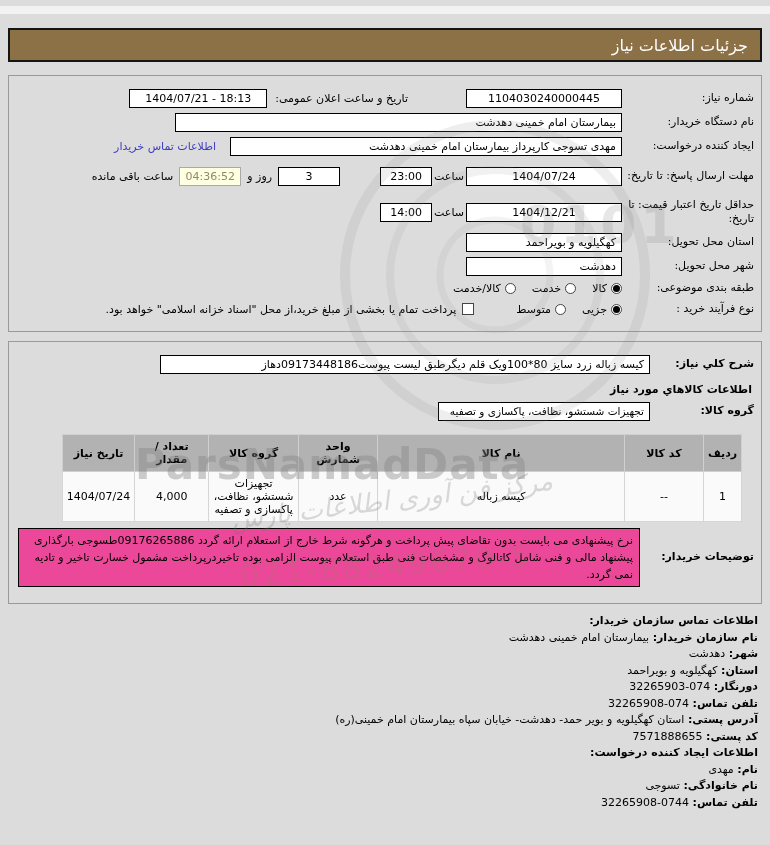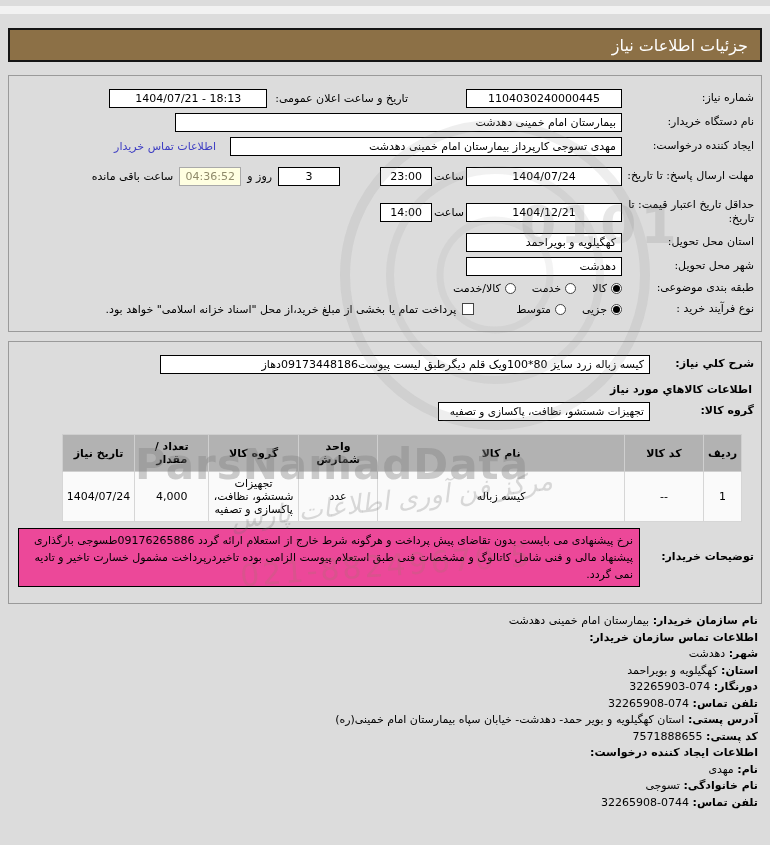--- a/index.html
+++ b/index.html
@@ -33,21 +33,21 @@
   .b { font-weight:bold; }
 
   .inp {
     background:#fff; border:1px solid #000; height:19px;
     display:flex; align-items:center; justify-content:center;
     overflow:hidden; white-space:nowrap; font-size:11px;
   }
   .inp.txt { justify-content:flex-start; padding:0 5px; }
   .ltr { direction:ltr; unicode-bidi:embed; }
 
-  .w156{width:156px} .w146{width:158px} .w447{width:447px}
+  .w156{width:156px} .w146{width:138px} .w447{width:447px}
   .w392{width:392px} .w52{width:52px} .w62{width:62px} .w212{width:212px} .w490{width:490px}
 
   .link { color:#3d3dc3; margin-right:14px; cursor:pointer; }
   .countdown {
     width:62px; height:19px; background:#ffffe1; border:1px solid #a9a9a9;
     color:#8f8a6a; display:flex; align-items:center; justify-content:center;
     direction:ltr;
   }
   .mr8{margin-right:8px} .mr6{margin-right:6px} .mr40{margin-right:40px}
   .mr58{margin-right:58px} .mr26{margin-right:26px}
@@ -226,25 +226,25 @@
       </tbody>
     </table>
 
     <div class="row" style="align-items:center">
       <span class="lbl2">توضیحات خریدار:</span>
       <div class="notesbox">نرخ پیشنهادی می بایست بدون تقاضای پیش پرداخت و هرگونه شرط خارج از استعلام ارائه گردد 09176265886طسوجی بارگذاری پیشنهاد مالی و فنی شامل کاتالوگ و مشخصات فنی طبق استعلام پیوست الزامی بوده تاخیردرپرداخت مشمول خسارت تاخیر و تادیه نمی گردد.</div>
     </div>
   </div>
 
   <div class="contact">
+    <div class="cline b">اطلاعات تماس سازمان خریدار:</div>
     <div class="cline">
       <span class="b">نام سازمان خریدار:</span>
       <span>بیمارستان امام خمینی دهدشت</span>
     </div>
-    <div class="cline b">اطلاعات تماس سازمان خریدار:</div>
     <div class="cline">
       <span class="b">شهر:</span>
       <span>دهدشت</span>
     </div>
     <div class="cline">
       <span class="b">استان:</span>
       <span>کهگیلویه و بویراحمد</span>
     </div>
     <div class="cline">
       <span class="b">دورنگار:</span>

